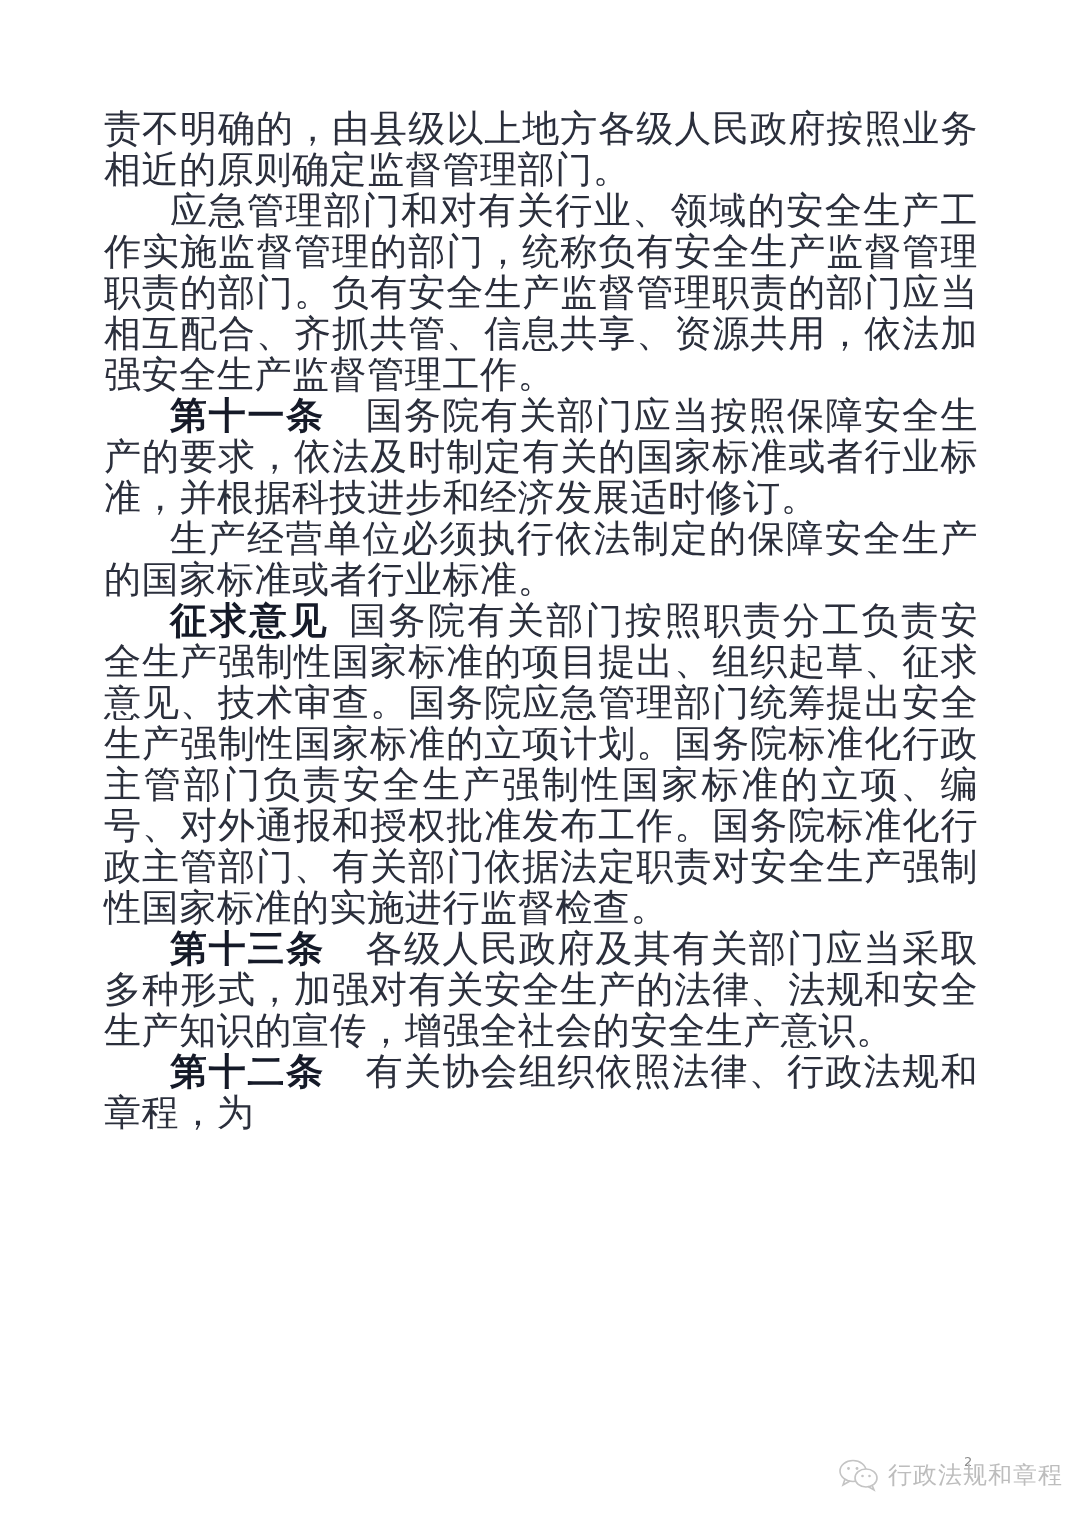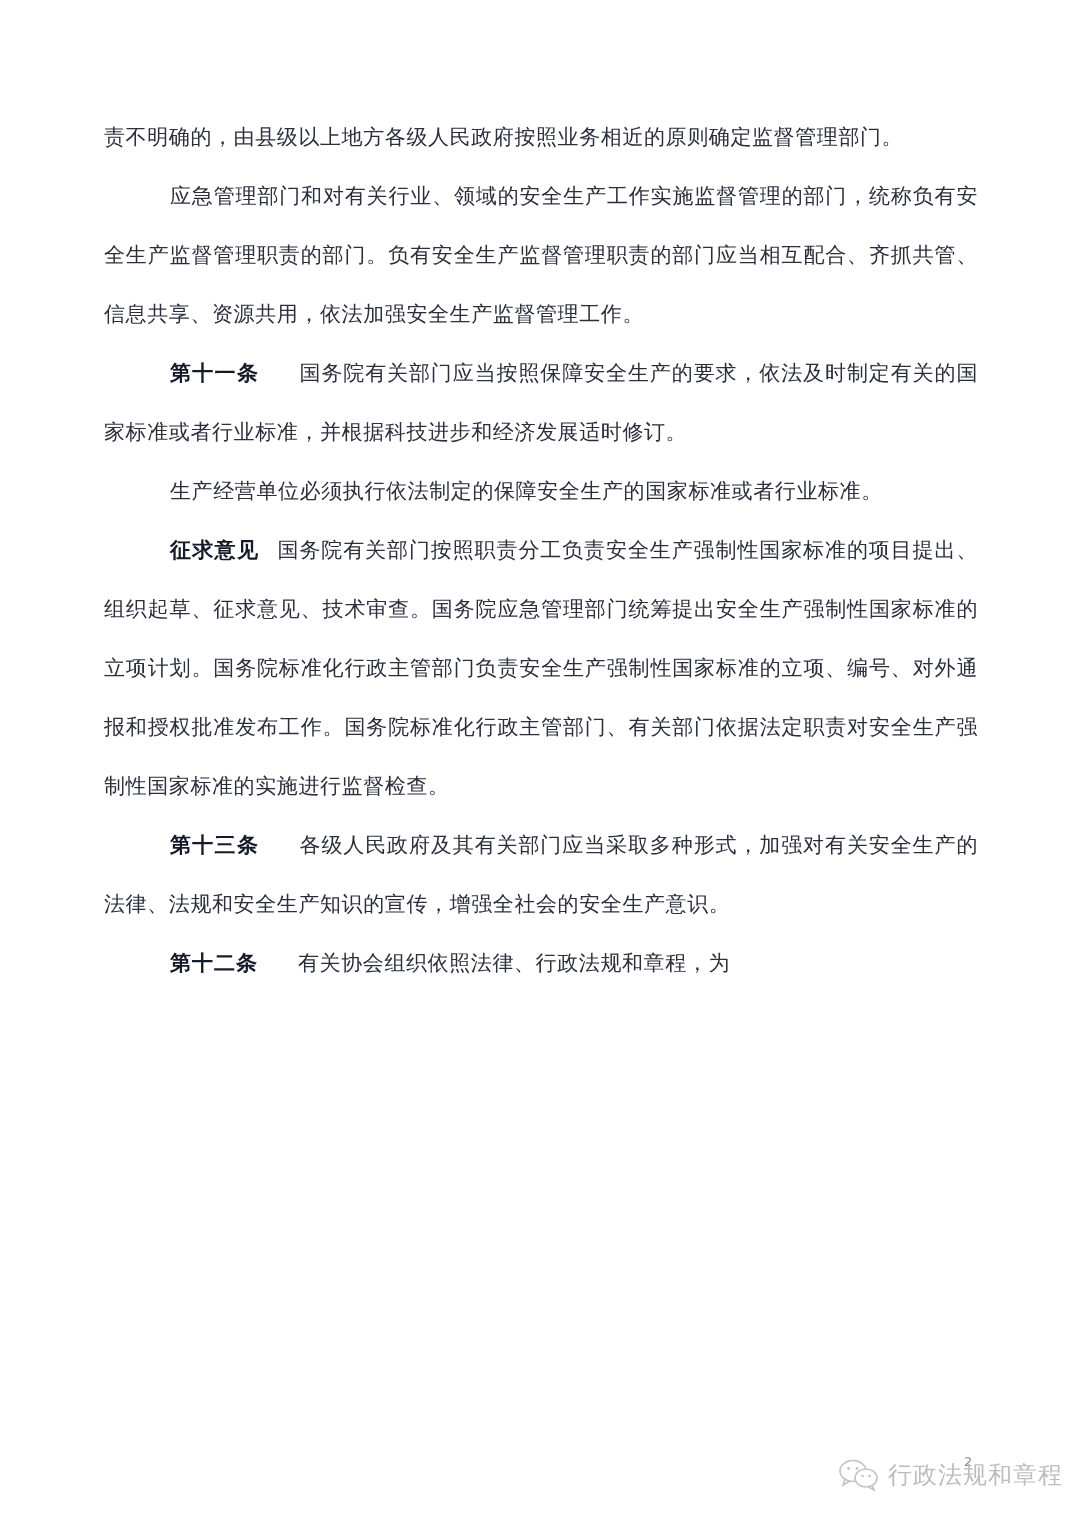--- a/index.html
+++ b/index.html
@@ -16,22 +16,22 @@
       color: #2b2f3c;
     }
     .page {
       position: absolute;
       left: 104px;
       top: 108px;
       width: 874px;
     }
     .para {
       margin: 0;
-      font-size: 21px;
-      line-height: 59px;
+      font-size: 37px;
+      line-height: 41px;
       letter-spacing: 0.6px;
       text-align: justify;
       text-align-last: left;
     }
     .para.indent {
       text-indent: 66px;
     }
     .article-label {
       font-weight: bold;
       color: #151a28;

